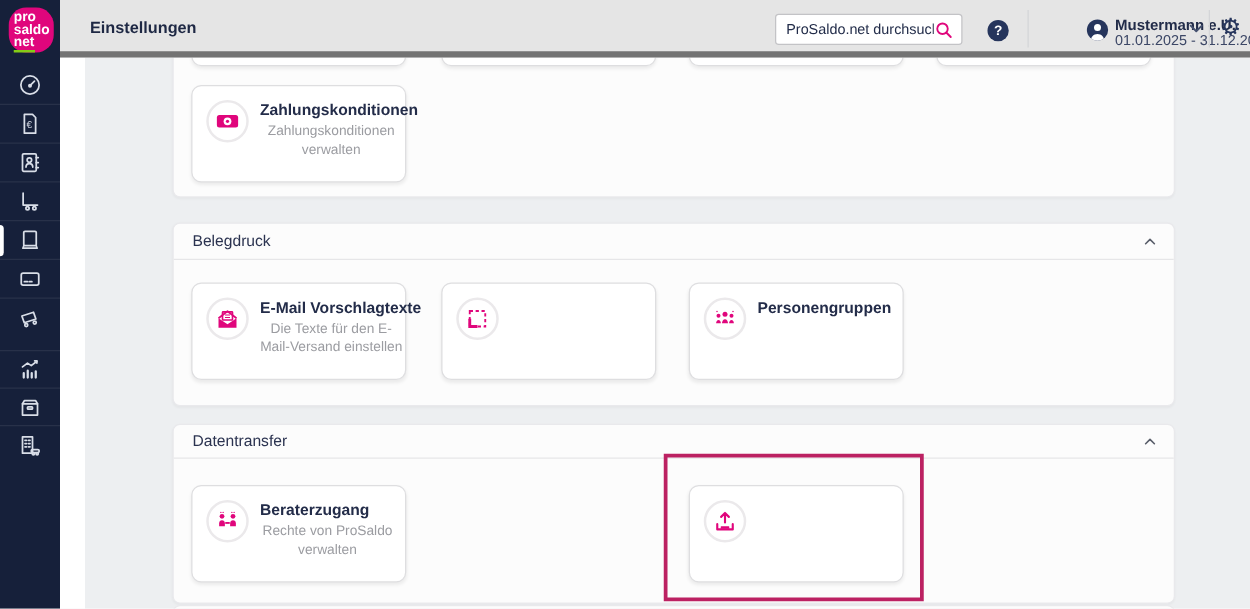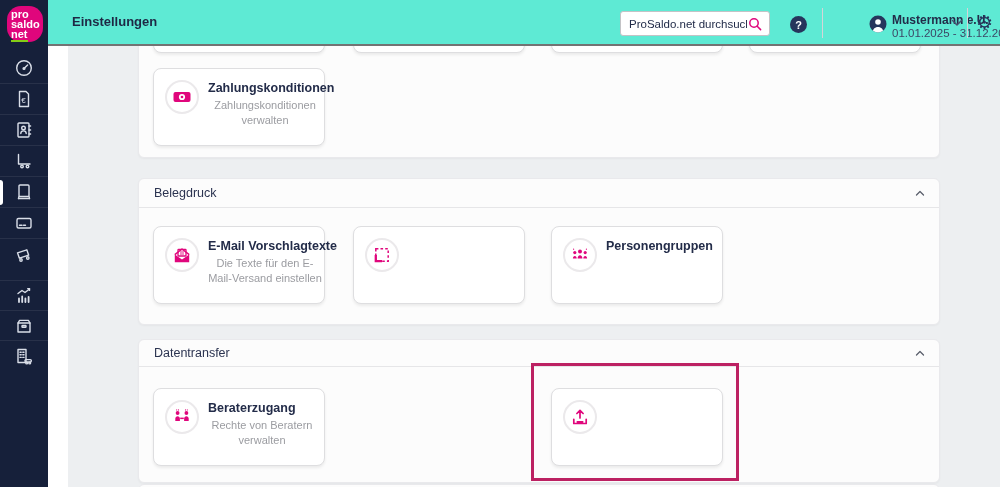--- a/index.html
+++ b/index.html
@@ -16,21 +16,21 @@
   .logo{position:absolute;left:7px;top:6px;width:36px;height:36px;background:var(--pink);border-radius:14px;
         color:#fff;font-size:11px;font-weight:bold;line-height:10px;padding:3px 0 0 4px;cursor:pointer;}
   .logo .u{display:inline-block;border-bottom:2px solid #84cc16;padding-bottom:1px;}
   .nav-item{position:absolute;left:0;width:48px;height:31px;display:flex;align-items:center;justify-content:center;cursor:pointer;}
   .nav-item.sep::before{content:"";position:absolute;top:0;left:0;width:48px;height:1px;background:rgba(255,255,255,0.08);}
   .nav-item svg{stroke:#d9deе8;}
   .nav-svg{stroke:#d9dee8;fill:none;stroke-width:1.4;stroke-linecap:round;stroke-linejoin:round;}
   .active-marker{position:absolute;left:0;top:180px;width:3px;height:25px;background:#fff;border-radius:0 3px 3px 0;}
 
   
-  .header{position:absolute;left:48px;top:0;width:952px;height:46px;background:#5eead4;border-bottom:2px solid #737373;z-index:4;}
+  .header{position:absolute;left:48px;top:0;width:952px;height:46px;background:#e5e5e5;border-bottom:5px solid #737373;z-index:4;}
   .page-title{position:absolute;left:24px;top:14px;font-size:13px;font-weight:bold;color:#1e2844;}
   .search-box{position:absolute;left:572px;top:11px;width:150px;height:25px;border:1px solid #c3c3c6;border-radius:3px;background:#fff;display:flex;align-items:center;padding:0 6px 0 8px;}
   .search-box input{border:none;outline:none;width:118px;font-size:11.5px;color:#222c49;font-family:inherit;background:transparent;}
   .search-box input::placeholder{color:#222c49;opacity:1;}
   .help-circle{position:absolute;left:742px;top:16px;width:17px;height:17px;border-radius:50%;background:#26355c;color:#fff;
                font-size:11px;font-weight:bold;display:flex;align-items:center;justify-content:center;cursor:pointer;}
   .vdiv{position:absolute;top:8px;width:1px;height:30px;background:#d4d5d8;}
   .user-area{position:absolute;left:778px;top:5px;width:140px;height:36px;cursor:pointer;}
   .user-name{position:absolute;left:66px;top:8px;font-size:12px;font-weight:bold;color:#222c49;white-space:nowrap;}
   .user-period{position:absolute;left:66px;top:22px;font-size:11.5px;color:#3c4766;white-space:nowrap;}
@@ -272,21 +272,21 @@
           <path d="M12.1 14v-2.3c0-1.5 1-2.5 2.3-2.5s2.3 1 2.3 2.5V14z"></path>
         <rect x="8.2" y="10.6" width="3.6" height="1.5"></rect>
         <circle cx="4.7" cy="2.9" r="0.55"></circle>
           <circle cx="6.5" cy="2.9" r="0.55"></circle>
         <circle cx="13.5" cy="2.9" r="0.55"></circle>
           <circle cx="15.3" cy="2.9" r="0.55"></circle>
       </svg>
     </div>
     <div class="card-text">
       <div class="card-title">Beraterzugang</div>
-      <div class="card-sub">Rechte von Beratern verwalten</div>
+      <div class="card-sub">Rechte von ProSaldo verwalten</div>
     </div>
   </div>
 
 
   <div class="card" style="left:483px;top:342px">
     <div class="icon-circle">
       <svg width="20" height="20" viewBox="0 0 20 20">
         <path d="M10 11V3.4M6.9 6.5L10 3.4l3.1 3.1" class="pink-stroke"></path>
         <path d="M3.8 12.3v4.2h12.4v-4.2" class="pink-stroke"></path>
         <rect x="6.6" y="13.9" width="6.8" height="2.1" rx="0.4" class="pink-fill"></rect>

